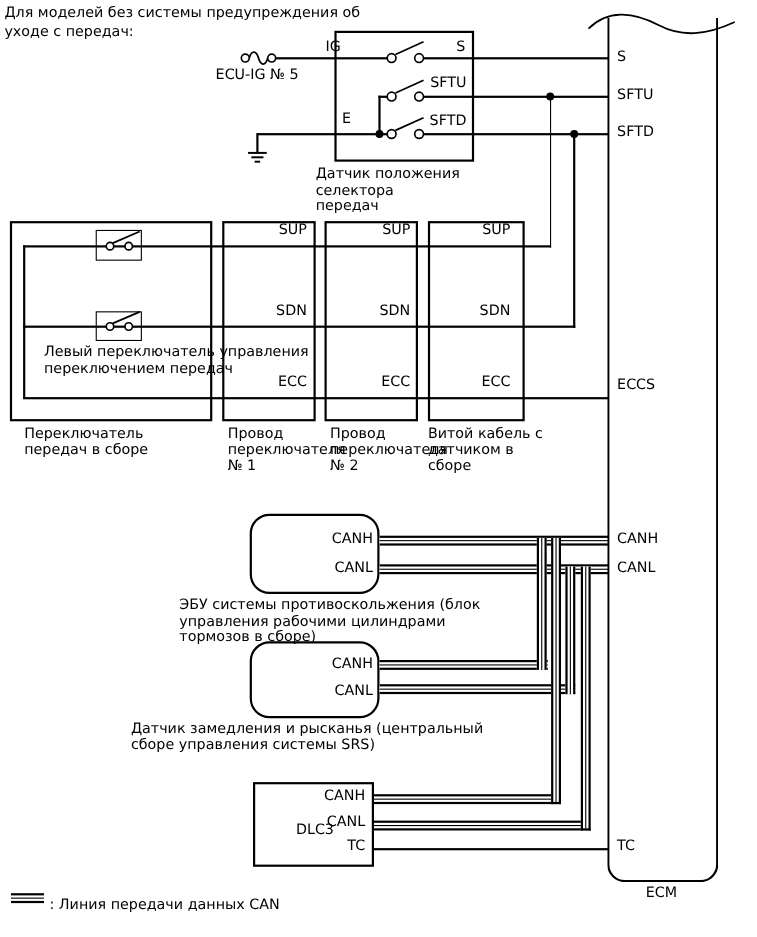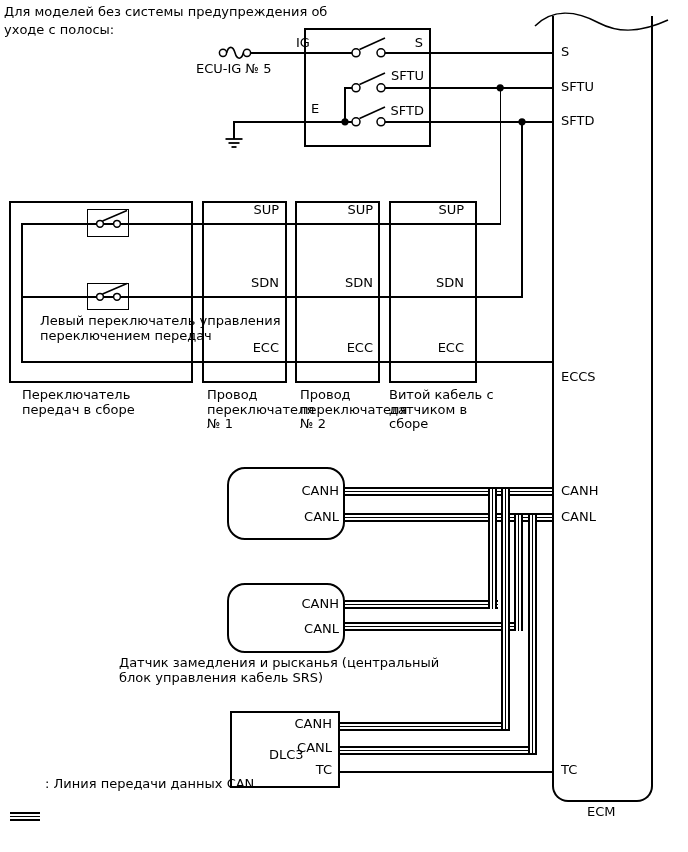--- a/index.html
+++ b/index.html
@@ -17,21 +17,21 @@
   .pipe-v{position:absolute;width:9px;box-sizing:border-box;border-left:2px solid #000;border-right:2px solid #000;background:#fff}
   .pipe-v::after{content:"";position:absolute;left:2px;top:0;bottom:0;width:1px;background:#000}
   .cap{border-bottom:2px solid #000}
   .ovl{position:absolute;left:0;top:0;pointer-events:none}
 </style>
 </head>
 <body>
 
 <div class="stage">
 
-  <div class="lbl title" style="left:4px;top:3px;width:365px">Для моделей без системы предупреждения об уходе с полосы:</div>
+  <div class="lbl title" style="left:4px;top:3px;width:365px">Для моделей без системы предупреждения об уходе с передач:</div>
 
   <div class="box" style="left:304px;top:28px;width:127px;height:119px"></div>
   <div class="box" style="left:9px;top:201px;width:184px;height:182px"></div>
   <div class="box" style="left:202px;top:201px;width:85px;height:182px"></div>
   <div class="box" style="left:295px;top:201px;width:85px;height:182px"></div>
   <div class="box" style="left:389px;top:201px;width:88px;height:182px"></div>
   <div class="box rbox" style="left:227px;top:467px;width:118px;height:73px"></div>
   <div class="box rbox" style="left:227px;top:583px;width:118px;height:70px"></div>
   <div class="box" style="left:230px;top:711px;width:110px;height:77px"></div>
 
@@ -104,20 +104,21 @@
       <circle cx="500.2" cy="87.8" r="3.6"></circle>
       <circle cx="522" cy="121.8" r="3.6"></circle>
     </g>
   </svg>
 
   <div class="lbl nw" style="left:296px;top:36px">IG</div>
   <div class="lbl nw" style="left:311px;top:102px">E</div>
   <div class="lbl nw" style="right:265px;top:36px">S</div>
   <div class="lbl nw" style="right:264px;top:69px">SFTU</div>
   <div class="lbl nw" style="right:264px;top:104px">SFTD</div>
+  <div class="lbl" style="left:287px;top:152px;width:132px">Датчик положения селектора передач</div>
   <div class="lbl nw" style="left:196px;top:62px">ECU-IG № 5</div>
 
   <div class="lbl" style="left:22px;top:388px;width:120px">Переключатель передач в сборе</div>
   <div class="lbl" style="left:40px;top:314px;width:315px">Левый переключатель управления переключением передач</div>
 
   <div class="lbl nw" style="right:409px;top:203px">SUP</div>
   <div class="lbl nw" style="right:409px;top:276px">SDN</div>
   <div class="lbl nw" style="right:409px;top:341px">ECC</div>
   <div class="lbl nw" style="right:315px;top:203px">SUP</div>
   <div class="lbl nw" style="right:315px;top:276px">SDN</div>
@@ -125,33 +126,34 @@
   <div class="lbl nw" style="right:224px;top:203px">SUP</div>
   <div class="lbl nw" style="right:224px;top:276px">SDN</div>
   <div class="lbl nw" style="right:224px;top:341px">ECC</div>
 
   <div class="lbl" style="left:207px;top:388px;width:93px">Провод переключателя № 1</div>
   <div class="lbl" style="left:300px;top:388px;width:93px">Провод переключателя № 2</div>
   <div class="lbl" style="left:389px;top:388px;width:110px">Витой кабель с датчиком в сборе</div>
 
   <div class="lbl nw" style="right:349px;top:484px">CANH</div>
   <div class="lbl nw" style="right:349px;top:510px">CANL</div>
+  <div class="lbl" style="left:163px;top:544px;width:300px">ЭБУ системы противоскольжения (блок управления рабочими цилиндрами тормозов в сборе)</div>
   <div class="lbl nw" style="right:349px;top:597px">CANH</div>
   <div class="lbl nw" style="right:349px;top:622px">CANL</div>
-  <div class="lbl" style="left:119px;top:656px;width:335px">Датчик замедления и рысканья (центральный блок управления кабель SRS)</div>
+  <div class="lbl" style="left:119px;top:656px;width:335px">Датчик замедления и рысканья (центральный сборе управления системы SRS)</div>
   <div class="lbl nw" style="right:356px;top:717px">CANH</div>
   <div class="lbl nw" style="right:356px;top:741px">CANL</div>
   <div class="lbl nw" style="right:356px;top:763px">TC</div>
   <div class="lbl nw" style="left:269px;top:748px">DLC3</div>
 
   <div class="lbl nw" style="left:561px;top:45px">S</div>
   <div class="lbl nw" style="left:561px;top:80px">SFTU</div>
   <div class="lbl nw" style="left:561px;top:114px">SFTD</div>
-  <div class="lbl nw" style="left:561px;top:370px">ECCS</div>
+  <div class="lbl nw" style="left:561px;top:344px">ECCS</div>
   <div class="lbl nw" style="left:561px;top:484px">CANH</div>
   <div class="lbl nw" style="left:561px;top:510px">CANL</div>
   <div class="lbl nw" style="left:561px;top:763px">TC</div>
   <div class="lbl nw" style="left:587px;top:805px">ECM</div>
 
   <div class="pipe-h" style="left:10px;top:812px;width:30px"></div>
-  <div class="lbl nw" style="left:45px;top:777px">: Линия передачи данных CAN</div>
+  <div class="lbl nw" style="left:45px;top:816px">: Линия передачи данных CAN</div>
 
 </div>
 
 </body></html>

